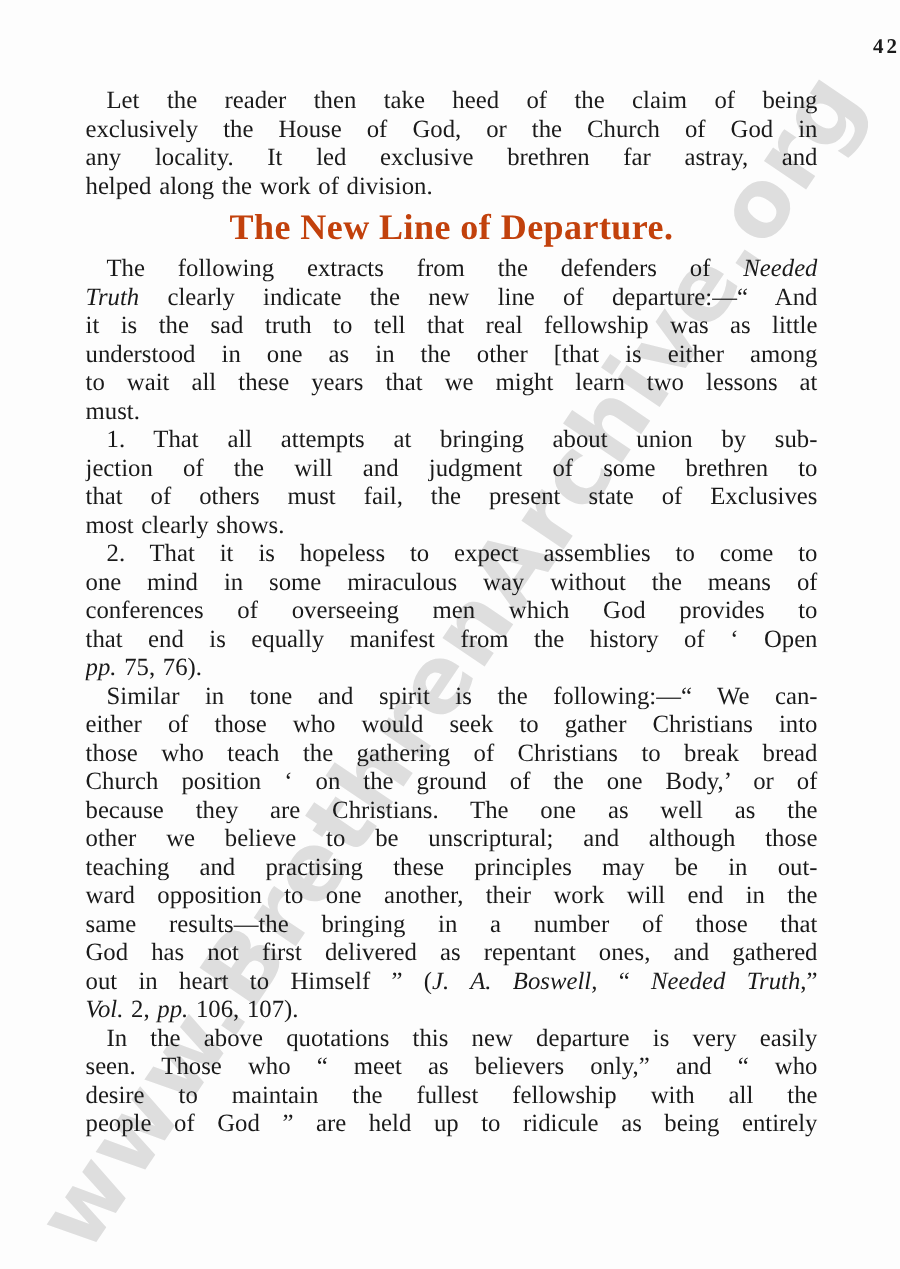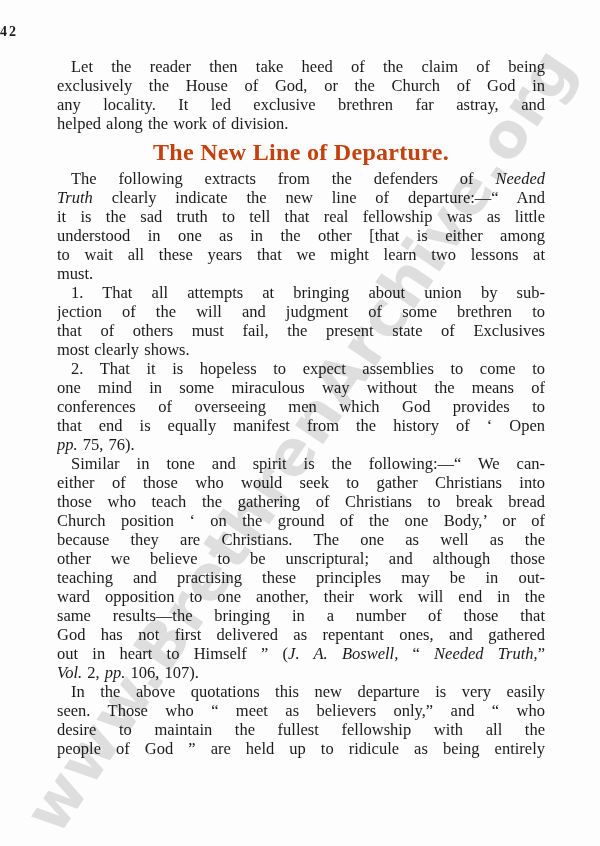--- a/index.html
+++ b/index.html
@@ -23,21 +23,21 @@
     font-size: 62px;
     letter-spacing: 1px;
     color: #dedede;
     white-space: nowrap;
     z-index: 1;
     user-select: none;
   }
   .page-number {
     position: absolute;
     top: 24px; left: 0; right: 0;
-    text-align: left;
+    text-align: right;
     font-size: 14px;
     letter-spacing: 2px;
     font-weight: bold;
     color: #1a1a1a;
     z-index: 2;
   }
   .body-text {
     position: absolute;
     left: 57px; top: 57px;
     width: 488px;

